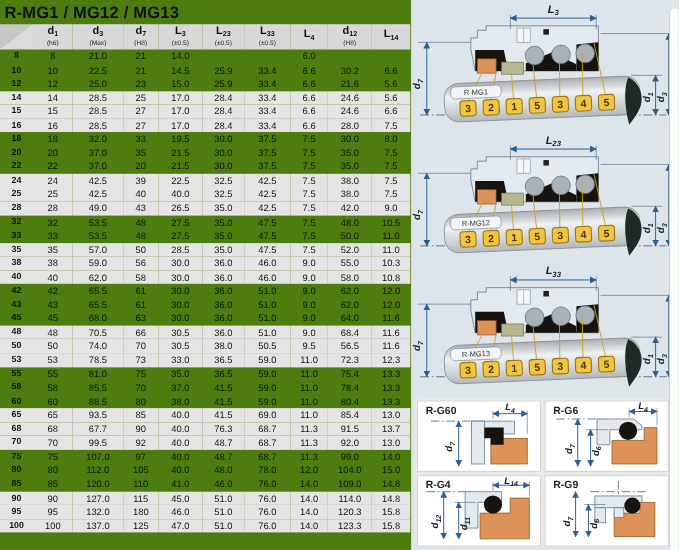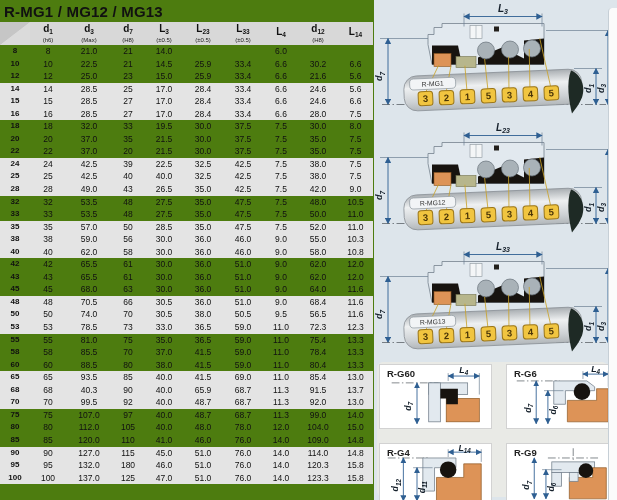--- a/index.html
+++ b/index.html
@@ -22,21 +22,21 @@
   td.size-col{font-weight:bold;font-size:8px;}
   
   .right{position:absolute;left:374px;top:0;width:243px;height:500px;background:#dde5eb;}
   .seal-block{position:relative;width:243px;height:119px;}
   .seal-svg{display:block;width:243px;height:119px;}
   .page-edge{position:absolute;right:0;top:8px;width:8px;height:492px;background:#fbfbfb;
              border-left:1px solid #c6cfd6;border-top-left-radius:4px;}
   
   .seat-panel{position:absolute;left:3px;top:362px;width:231px;height:135px;background:#e9eae6;
               border-radius:6px;display:grid;grid-template-columns:113px 113px;
-              grid-template-rows:65px 65px;gap:14px;padding:2px;box-sizing:border-box;}
+              grid-template-rows:65px 65px;gap:3px;padding:2px;box-sizing:border-box;}
   .seat-box{position:relative;background:#ffffff;border:1px solid #d2d2d2;}
   .seat-box .box-label{position:absolute;left:7px;top:3px;font-size:9.5px;font-weight:bold;color:#222;}
   .seat-box svg{display:block;width:111px;height:63px;}
   
   .ref{stroke:#6b7f92;stroke-width:0.7;fill:none;}
   .dim{stroke:#2e5f92;stroke-width:0.9;fill:none;}
   .cl{stroke:#4a5258;stroke-width:0.7;stroke-dasharray:8 2.5 1.5 2.5;fill:none;}
   .hsg{fill:#e2e9ef;stroke:#75818d;stroke-width:0.8;}
   .seat{fill:#dd9357;stroke:#8a5520;stroke-width:0.7;}
   .dimlab{font-family:"Liberation Sans",sans-serif;font-style:italic;font-weight:bold;
@@ -441,24 +441,24 @@
           <td>40.0</td>
           <td>41.5</td>
           <td>69.0</td>
           <td>11.0</td>
           <td>85.4</td>
           <td>13.0</td>
         </tr>
         <tr class="alt">
           <td class="size-col">68</td>
           <td>68</td>
-          <td>40.3</td>
+          <td>67.7</td>
           <td>90</td>
           <td>40.0</td>
-          <td>65.9</td>
+          <td>76.3</td>
           <td>68.7</td>
           <td>11.3</td>
           <td>91.5</td>
           <td>13.7</td>
         </tr>
         <tr class="alt">
           <td class="size-col">70</td>
           <td>70</td>
           <td>99.5</td>
           <td>92</td>

